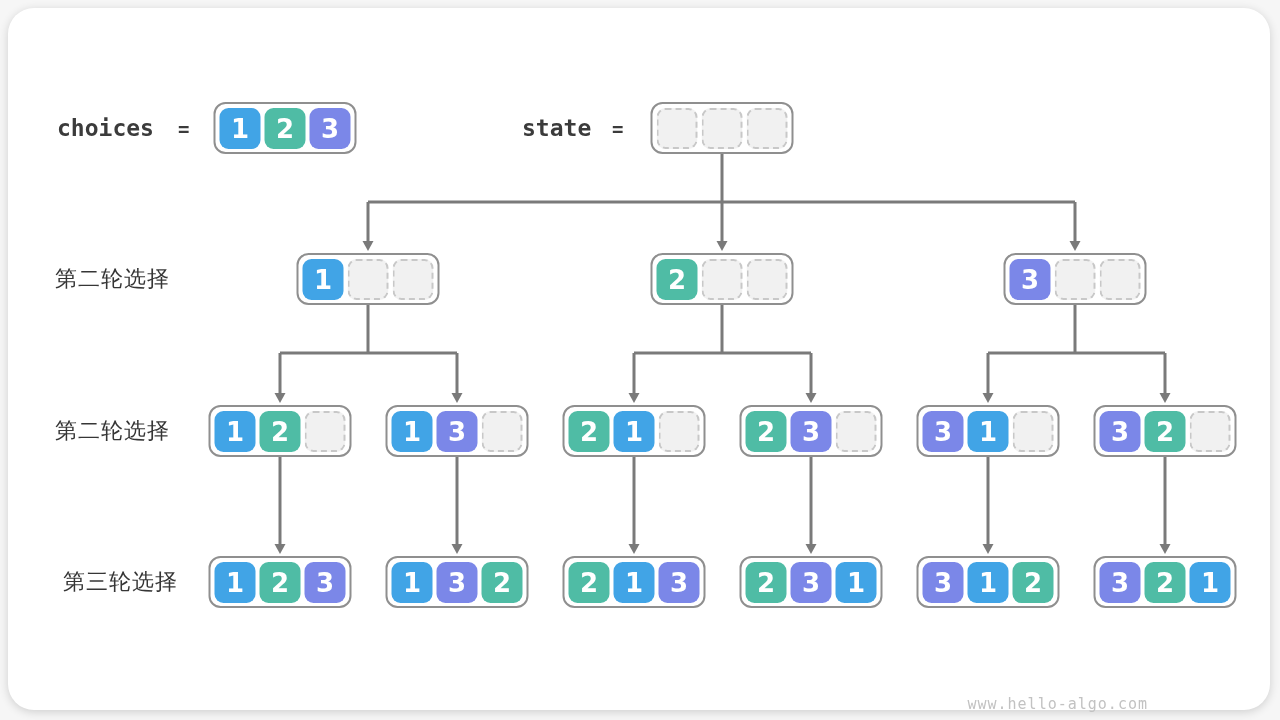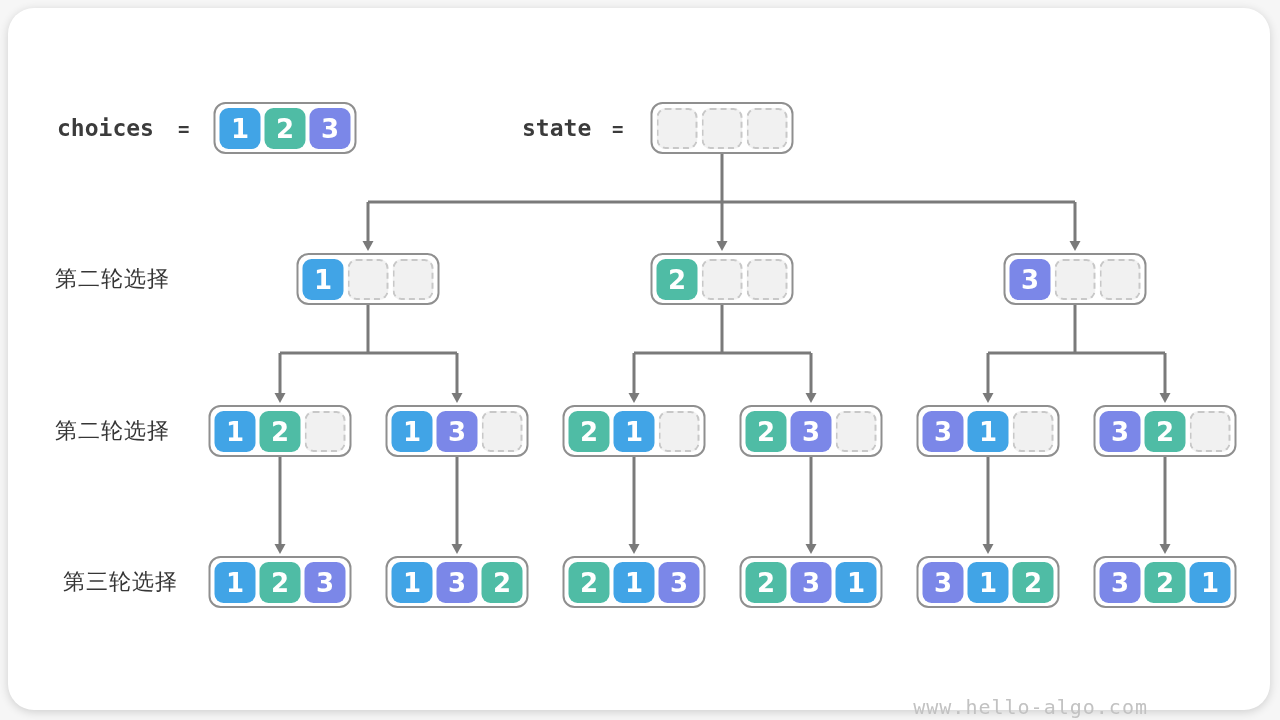--- a/index.html
+++ b/index.html
@@ -43,21 +43,21 @@
     font-family:"DejaVu Sans","Liberation Sans",sans-serif;
     font-weight:600;font-size:26px;color:#ffffff;
   }
   .cell.empty{
     background:#f1f1f1;
     border:2px dashed #c8c8c8;
   }
   .watermark{
     position:absolute;top:679px;right:36px;
     font-family:"DejaVu Sans Mono","Liberation Mono",monospace;
-    font-size:20px;color:#c2c2c2;letter-spacing:1px;
+    font-size:15px;color:#c2c2c2;letter-spacing:1px;
   }
 </style>
 </head>
 <body>
 
 <div class="card"></div>
 
 <div id="stage">
   <svg id="connectors" width="1280" height="720">
       <path d="M 722 138 V 186 M 368 186 H 1075 M 368 186 V 229 M 722 186 V 229 M 1075 186 V 229" stroke="#7A7A7A" stroke-width="3" fill="none"></path>

